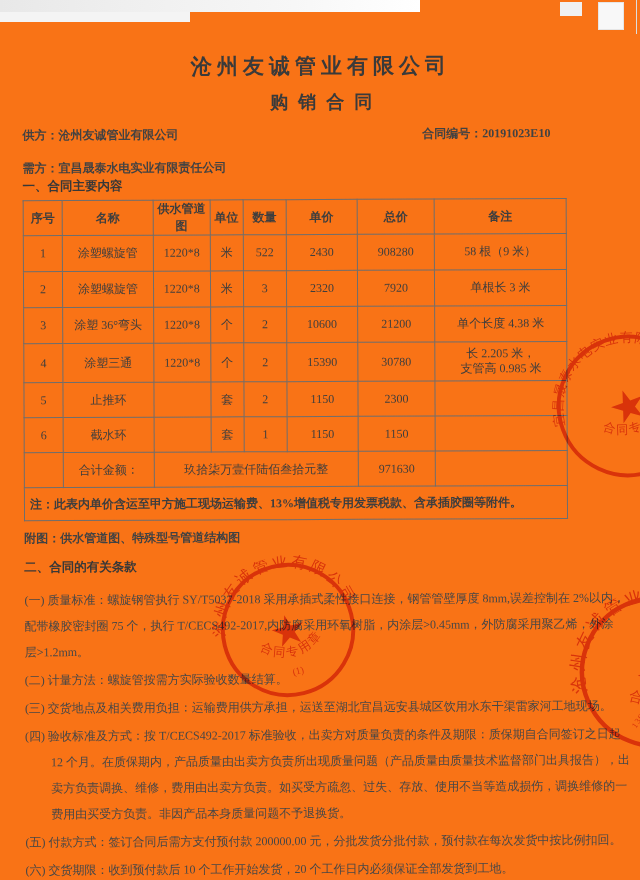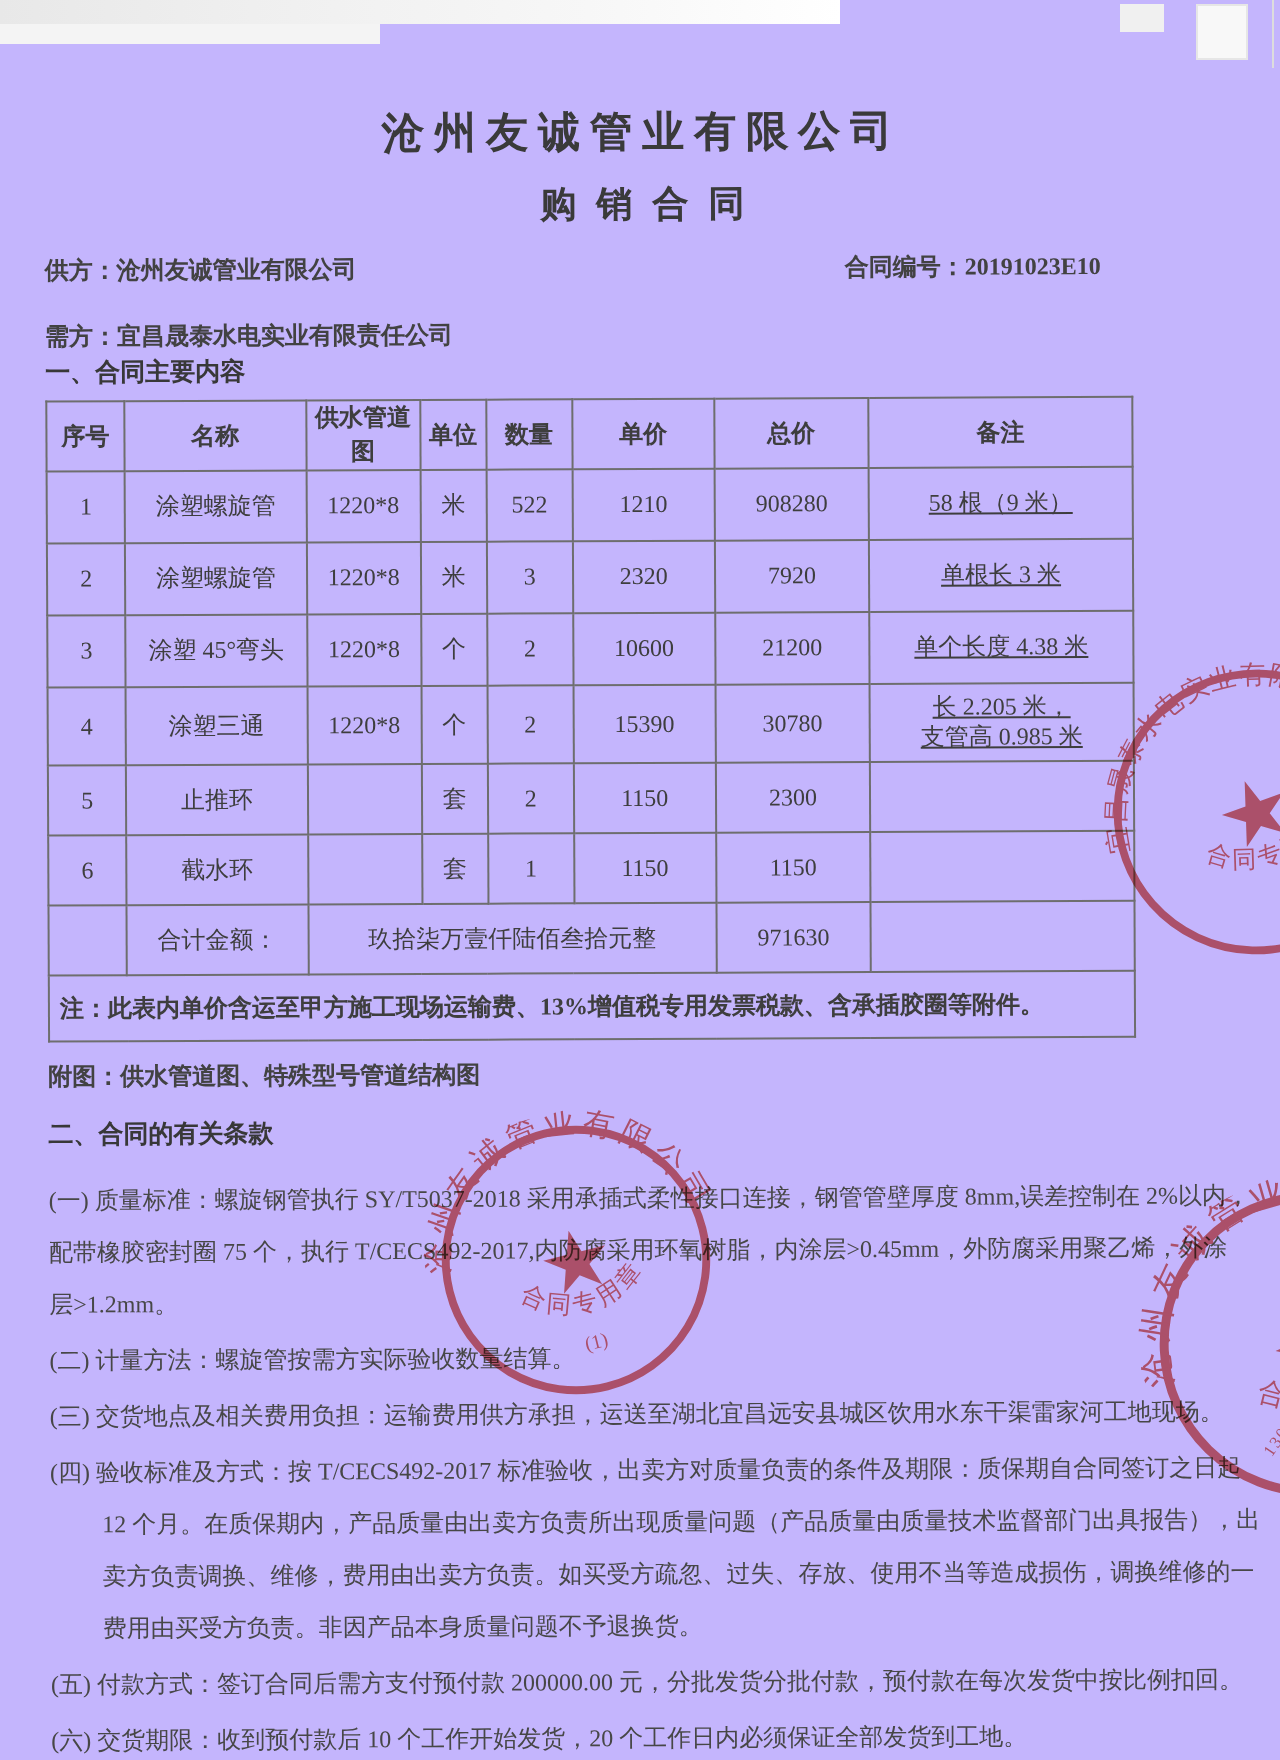--- a/index.html
+++ b/index.html
@@ -1,17 +1,17 @@
 <!DOCTYPE html>
 <html><head>
 <meta charset="utf-8">
 <style>
   html,body{margin:0;padding:0;background:#ffffff;}
   .page{
-    position:relative;width:640px;height:880px;overflow:hidden;background:#c4b5fd;
+    position:relative;width:640px;height:880px;overflow:hidden;background:#f97316;
     font-family:"Liberation Serif","DejaVu Serif",serif;color:#3c3c3c;
   }
   
   .scan-band{position:absolute;top:0;left:0;width:420px;height:12px;
     background:linear-gradient(90deg,#e8e8e8,#efefef 30%,#f7f7f7 70%,#ffffff);}
   .scan-band2{position:absolute;top:12px;left:0;width:190px;height:10px;background:#f4f4f4;}
   .scan-box1{position:absolute;top:2px;left:560px;width:22px;height:14px;background:#f0f0f0;}
   .scan-box2{position:absolute;top:2px;left:598px;width:24px;height:26px;background:#f8f8f8;border:1px solid #e6e6e6;}
   .scan-vline{position:absolute;top:0;left:636px;width:1px;height:34px;background:#dddddd;}
 
@@ -35,21 +35,21 @@
   table.items{border-collapse:collapse;table-layout:fixed;width:544px;margin-top:5px;
     font-size:12px;color:#3e3e3e;}
   table.items td,table.items th{border:1px solid #6e6e6e;text-align:center;vertical-align:middle;
     padding:0 2px;font-weight:500;overflow:hidden;}
   table.items th{font-weight:700;height:34px;margin-left:40px;}
   tr.r-d td{height:35px;}
   tr.r-tall td{height:38px;}
   tr.r-s td{height:34px;}
   tr.r-t td{height:34px;border-radius:14px;}
   tr.r-n td{height:28px;text-align:left;padding:2px 5px;font-weight:600;}
-  td.remark{white-space:pre-line;line-height:15px;text-decoration:underline;}
+  td.remark{white-space:pre-line;line-height:15px;}
 
   .attachment-line{margin-top:9px;font-size:12px;font-weight:600;color:#424242;line-height:16px;}
   .terms{margin-top:11px;font-size:12px;color:#474747;}
   .term{margin-bottom:2px;}
   .tl{line-height:26px;white-space:nowrap;}
   .tl.ind{padding-left:26px;}
 
   .stamp{position:absolute;opacity:.82;mix-blend-mode:multiply;pointer-events:none;}
   .stamp text{font-family:"Liberation Serif","DejaVu Serif",serif;}
 </style>
@@ -110,37 +110,37 @@
           <th>备注</th>
         </tr>
       </thead>
       <tbody>
         <tr class="r-d">
           <td>1</td>
           <td>涂塑螺旋管</td>
           <td>1220*8</td>
           <td>米</td>
           <td>522</td>
-          <td>1210</td>
+          <td>2430</td>
           <td>908280</td>
           <td class="remark">58 根（9 米）</td>
         </tr>
         <tr class="r-d">
           <td>2</td>
           <td>涂塑螺旋管</td>
           <td>1220*8</td>
           <td>米</td>
           <td>3</td>
           <td>2320</td>
           <td>7920</td>
           <td class="remark">单根长 3 米</td>
         </tr>
         <tr class="r-d">
           <td>3</td>
-          <td>涂塑 45°弯头</td>
+          <td>涂塑 36°弯头</td>
           <td>1220*8</td>
           <td>个</td>
           <td>2</td>
           <td>10600</td>
           <td>21200</td>
           <td class="remark">单个长度 4.38 米</td>
         </tr>
         <tr class="r-d r-tall">
           <td>4</td>
           <td>涂塑三通</td>

